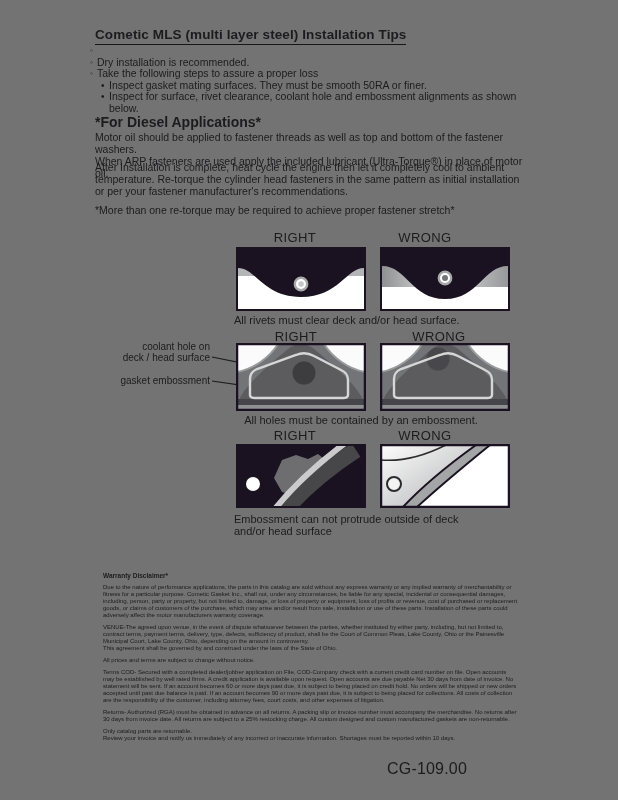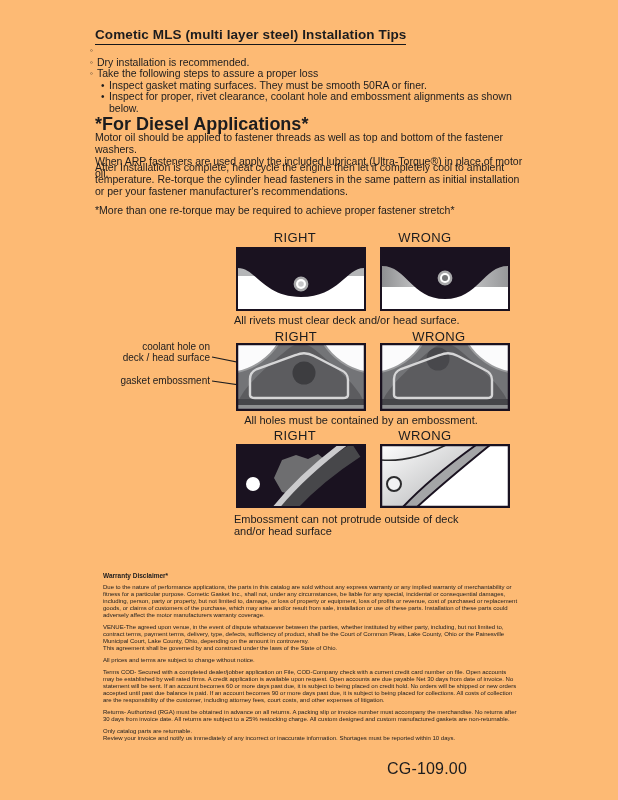--- a/index.html
+++ b/index.html
@@ -1,30 +1,30 @@
 <!DOCTYPE html>
 <html><head>
 <meta charset="utf-8">
 <style>
   html,body { margin:0; padding:0; background:#ffffff; }
   .page {
-    position:relative; width:618px; height:800px; background:#fdba74;
+    position:relative; width:618px; height:800px; background:#737373;
     font-family:"Liberation Sans", sans-serif; color:#1c1c1e; overflow:hidden;
   }
   .abs { position:absolute; }
   .title {
     font-size:13.5px; font-weight:bold; letter-spacing:0.1px;
     border-bottom:1.6px solid #17171a; padding-bottom:2px; display:inline-block;
   }
   .bullets { font-size:10.5px; line-height:11.6px; }
   .b-row { display:flex; align-items:flex-start; }
   .b-dot { font-size:8px; width:7px; flex:0 0 7px; line-height:11.6px; }
   .b-sub { margin-left:11px; }
   .s-dot { font-size:10px; width:8px; flex:0 0 8px; line-height:11.6px; }
-  .sec-head { font-size:18px; font-weight:bold; }
+  .sec-head { font-size:14px; font-weight:bold; }
   .body-text { font-size:10.5px; line-height:12px; white-space:pre-line; }
   .rw { font-size:13px; letter-spacing:0.4px; width:100px; text-align:center; }
   .cap { font-size:11px; white-space:pre-line; line-height:12px; }
   .cap-center { width:250px; text-align:center; }
   .lab { font-size:10px; line-height:10.8px; text-align:right; width:112px; white-space:pre-line; }
   .disc { width:416px; }
   .disc-head { font-size:6.5px; font-weight:bold; margin:0 0 5px 0; }
   .disc p { font-size:6px; line-height:7px; margin:0 0 5px 0; white-space:pre-line; }
   .code { font-size:16px; letter-spacing:0.2px; }
   svg { display:block; }
@@ -49,21 +49,21 @@
     <div class="b-row">
       <span class="b-dot">◦</span>
       <span>Take the following steps to assure a proper loss</span>
     </div>
     <div class="b-row b-sub">
       <span class="s-dot">•</span>
       <span>Inspect gasket mating surfaces.  They must be smooth 50RA or finer.</span>
     </div>
     <div class="b-row b-sub">
       <span class="s-dot">•</span>
-      <span>Inspect for proper, rivet clearance, coolant hole and embossment alignments as shown below.</span>
+      <span>Inspect for surface, rivet clearance, coolant hole and embossment alignments as shown below.</span>
     </div>
   </div>
 
   <div class="abs sec-head" style="left:95px; top:114px;">*For Diesel Applications*</div>
   <div class="abs body-text" style="left:95px; top:131px; width:440px;">Motor oil should be applied to fastener threads as well as top and bottom of the fastener washers.
 When ARP fasteners are used apply the included lubricant (Ultra-Torque®) in place of motor oil.</div>
   <div class="abs body-text" style="left:95px; top:161px; width:440px;">After Installation is complete, heat cycle the engine then let it completely cool to ambient
 temperature. Re-torque the cylinder head fasteners in the same pattern as initial installation
 or per your fastener manufacturer's recommendations.</div>
   <div class="abs body-text" style="left:95px; top:204px; width:440px;">*More than one re-torque may be required to achieve proper fastener stretch*</div>

